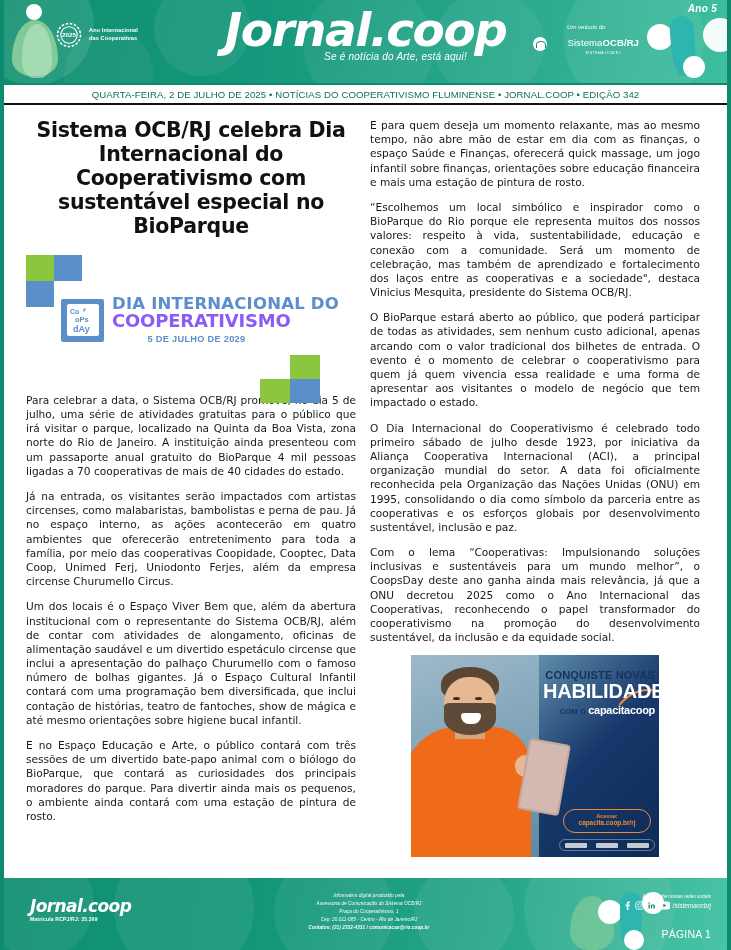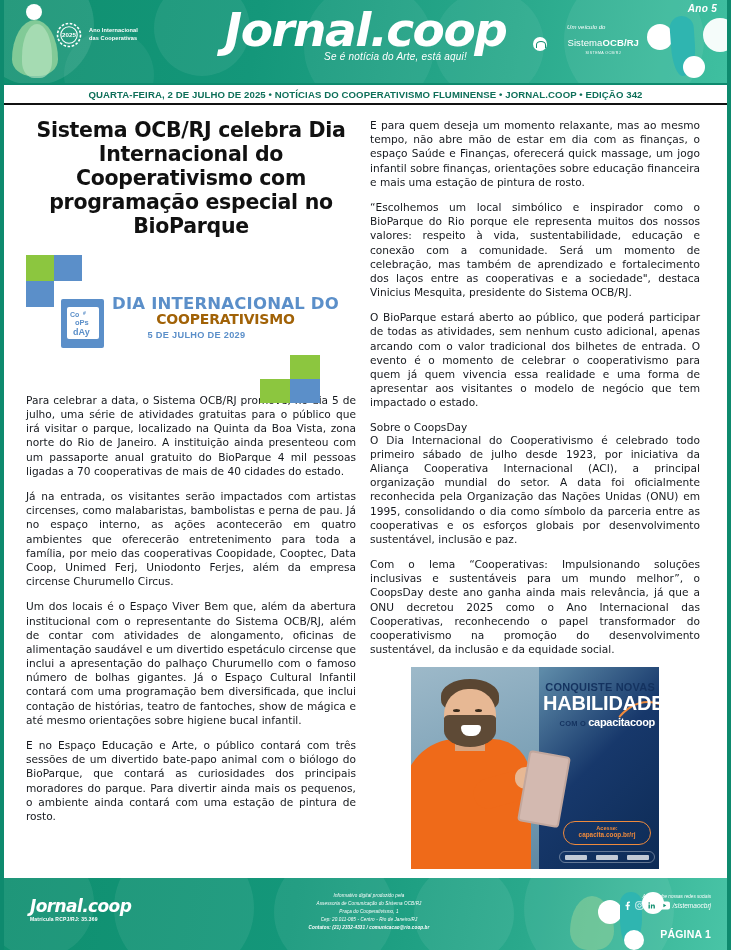--- a/index.html
+++ b/index.html
@@ -81,21 +81,21 @@
   .ocb-sub { color:#ffffff; font-size:3.6px; letter-spacing:.4px; margin-top:1px;}
 
   
   .datebar {
     height:22px; background:#ffffff;
     border-top:2px solid #0e8a6e;
     border-bottom:2px solid #111111;
     display:flex; align-items:center; justify-content:center;
   }
   .datebar span {
-    color:#0e6f59; font-size:9.6px; font-weight:bold; letter-spacing:.1px;
+    color:#0e6f59; font-size:9.6px; font-weight:normal; letter-spacing:.1px;
   }
 
   
   .content {
     display:flex; gap:14px;
     padding:13px 22px 0 22px;
     height:765px;
   }
   .col { width:330px; }
 
@@ -104,28 +104,28 @@
     font-size:20.5px; font-weight:bold; color:#111111;
     text-align:center; line-height:1.17; letter-spacing:-.3px;
     margin-bottom:13px;
   }
 
   
   .coops-banner { position:relative; width:330px; height:130px; margin-bottom:12px; background:#ffffff;}
   .sq { position:absolute; }
   .cg { background:#8cc63f; }
   .cb { background:#5b8fc9; }
-  .cd-logo { position:absolute; left:35px; top:48px; width:43px;height:49px; background:#5b8fc9; border-radius:2px;
+  .cd-logo { position:absolute; left:35px; top:48px; width:43px;height:43px; background:#5b8fc9; border-radius:2px;
              display:flex;align-items:center;justify-content:center; }
   .cd-logo svg { display:block; }
   .cd-text { position:absolute; left:86px; top:44px; }
   .cd-l1 { color:#5b8fc9; font-size:16.5px; font-weight:bold; letter-spacing:.2px; line-height:1.05;
            font-family:"DejaVu Sans", sans-serif; }
-  .cd-l2 { color:#a16207; font-size:14px; font-weight:bold; letter-spacing:-.2px; line-height:1.02;
-           font-family:"DejaVu Sans", sans-serif;text-align:center; }
+  .cd-l2 { color:#8b5cf6; font-size:18px; font-weight:bold; letter-spacing:-.2px; line-height:1.02;
+           font-family:"DejaVu Sans", sans-serif; }
   .cd-l3 { color:#5b8fc9; font-size:9.2px; font-weight:bold; letter-spacing:.3px; margin-top:3px; text-align:center;
            padding-right:58px;}
 
   p.body-t {
     font-family:"DejaVu Sans", sans-serif;
     font-size:10.6px; line-height:1.34; color:#15181d;
     text-align:justify; margin-bottom:11px;
     hyphens:auto;
   }
   .sub-h {
@@ -200,21 +200,21 @@
 
   .f-info { position:absolute; left:255px; top:14px; width:220px; text-align:center; color:#ffffff; z-index:3; }
   .f-info div { font-size:4.6px; line-height:1.75; letter-spacing:.1px; font-style:italic;}
   .f-info .b { font-weight:bold; }
 
   .f-social { position:absolute; right:16px; top:16px; text-align:right; z-index:3; color:#ffffff;}
   .f-social .fs-lbl { font-size:4.6px; font-style:italic; display:block; margin-bottom:2px;}
   .f-social .fs-row { display:flex; align-items:center; justify-content:flex-end; gap:3px;}
   .f-social .fs-row svg { display:block; }
   .f-social .fs-handle { font-size:6.5px; font-style:italic; }
-  .f-page { position:absolute; right:16px; bottom:10px; color:#ffffff; font-size:10.5px; font-weight:bold;
+  .f-page { position:absolute; right:16px; bottom:10px; color:#ffffff; font-size:10.5px; font-weight:normal;
             letter-spacing:.2px; z-index:3;}
 </style>
 </head>
 <body>
 
 <div class="page">
 
   <div class="masthead">
     <div class="mh-deco d1"></div>
     <div class="mh-deco d2"></div>
@@ -269,21 +269,21 @@
     <div class="ano-badge">Ano 5</div>
   </div>
 
   <div class="datebar">
     <span>QUARTA-FEIRA, 2 DE JULHO DE 2025 • NOTÍCIAS DO COOPERATIVISMO FLUMINENSE • JORNAL.COOP • EDIÇÃO 342</span>
   </div>
 
   <div class="content">
 
     <div class="col">
-      <div class="headline">Sistema OCB/RJ celebra Dia Internacional do Cooperativismo com programação especial no BioParque</div>
+      <div class="headline">Sistema OCB/RJ celebra Dia Internacional do Cooperativismo com sustentável especial no BioParque</div>
 
       <div class="coops-banner">
         <div class="sq cg" style="left:0;top:4px;width:28px;height:26px;"></div>
         <div class="sq cb" style="left:28px;top:4px;width:28px;height:26px;"></div>
         <div class="sq cb" style="left:0;top:30px;width:28px;height:26px;"></div>
         <div class="sq cg" style="right:36px;bottom:2px;width:30px;height:24px;"></div>
         <div class="sq cg" style="right:66px;bottom:-22px;width:30px;height:24px;"></div>
         <div class="sq cb" style="right:36px;bottom:-22px;width:30px;height:24px;"></div>
 
         <div class="cd-logo">
@@ -306,21 +306,20 @@
       <p class="body-t">Já na entrada, os visitantes serão impactados com artistas circenses, como malabaristas, bambolistas e perna de pau. Já no espaço interno, as ações acontecerão em quatro ambientes que oferecerão entretenimento para toda a família, por meio das cooperativas Coopidade, Cooptec, Data Coop, Unimed Ferj, Uniodonto Ferjes, além da empresa circense Churumello Circus.</p>
       <p class="body-t">Um dos locais é o Espaço Viver Bem que, além da abertura institucional com o representante do Sistema OCB/RJ, além de contar com atividades de alongamento, oficinas de alimentação saudável e um divertido espetáculo circense que inclui a apresentação do palhaço Churumello com o famoso número de bolhas gigantes. Já o Espaço Cultural Infantil contará com uma programação bem diversificada, que inclui contação de histórias, teatro de fantoches, show de mágica e até mesmo orientações sobre higiene bucal infantil.</p>
       <p class="body-t">E no Espaço Educação e Arte, o público contará com três sessões de um divertido bate-papo animal com o biólogo do BioParque, que contará as curiosidades dos principais moradores do parque. Para divertir ainda mais os pequenos, o ambiente ainda contará com uma estação de pintura de rosto.</p>
     </div>
 
     <div class="col">
       <p class="body-t">E para quem deseja um momento relaxante, mas ao mesmo tempo, não abre mão de estar em dia com as finanças, o espaço Saúde e Finanças, oferecerá quick massage, um jogo infantil sobre finanças, orientações sobre educação financeira e mais uma estação de pintura de rosto.</p>
       <p class="body-t">“Escolhemos um local simbólico e inspirador como o BioParque do Rio porque ele representa muitos dos nossos valores: respeito à vida, sustentabilidade, educação e conexão com a comunidade. Será um momento de celebração, mas também de aprendizado e fortalecimento dos laços entre as cooperativas e a sociedade", destaca Vinicius Mesquita, presidente do Sistema OCB/RJ.</p>
       <p class="body-t">O BioParque estará aberto ao público, que poderá participar de todas as atividades, sem nenhum custo adicional, apenas arcando com o valor tradicional dos bilhetes de entrada. O evento é o momento de celebrar o cooperativismo para quem já quem vivencia essa realidade e uma forma de apresentar aos visitantes o modelo de negócio que tem impactado o estado.</p>
 
-      <div class="sub-h">Sobre o CoopsDay</div>
       <p class="body-t">O Dia Internacional do Cooperativismo é celebrado todo primeiro sábado de julho desde 1923, por iniciativa da Aliança Cooperativa Internacional (ACI), a principal organização mundial do setor. A data foi oficialmente reconhecida pela Organização das Nações Unidas (ONU) em 1995, consolidando o dia como símbolo da parceria entre as cooperativas e os esforços globais por desenvolvimento sustentável, inclusão e paz.</p>
       <p class="body-t">Com o lema “Cooperativas: Impulsionando soluções inclusivas e sustentáveis para um mundo melhor”, o CoopsDay deste ano ganha ainda mais relevância, já que a ONU decretou 2025 como o Ano Internacional das Cooperativas, reconhecendo o papel transformador do cooperativismo na promoção do desenvolvimento sustentável, da inclusão e da equidade social.</p>
 
       <div class="ad">
         <div class="ad-photo">
           <div class="ph-bg"></div>
           <div class="ph-body"></div>
           <div class="ph-neck"></div>
           <div class="ph-hair"></div>
           <div class="ph-face"></div>

